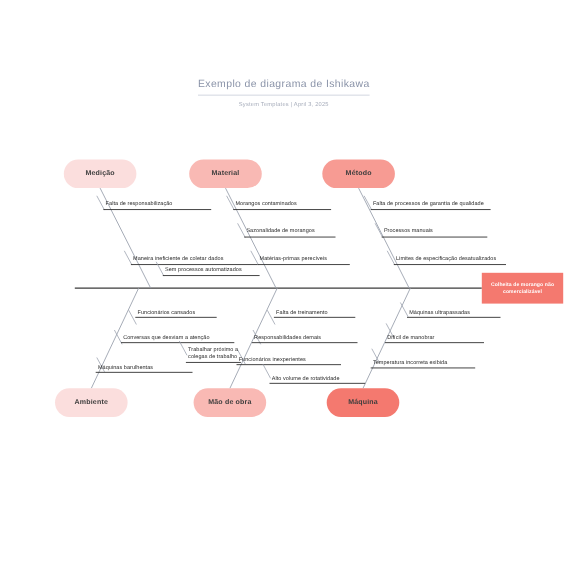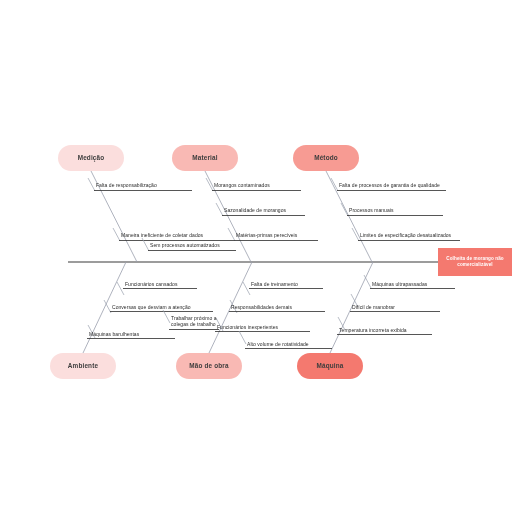--- a/index.html
+++ b/index.html
@@ -103,20 +103,24 @@
   .cause.wrap {
     white-space: normal;
     width: 62px;
   }
 </style>
 </head>
 <body>
 
 <div id="canvas">
 
+  <div class="header">
+    <div class="doc-title">Exemplo de diagrama de Ishikawa</div>
+    <div class="doc-sub">System Templates  |  April 3, 2025</div>
+  </div>
 
   <svg id="skeleton" viewBox="0 0 516 516">
 
     <line x1="68" y1="262" x2="438" y2="262" stroke="#3b3b3b" stroke-width="1.1"></line>
 
     <line x1="91" y1="171" x2="137" y2="262" stroke="#9aa0ad" stroke-width="0.8"></line>
 
     <line x1="205" y1="171" x2="251" y2="262" stroke="#9aa0ad" stroke-width="0.8"></line>
 
     <line x1="326" y1="171" x2="372" y2="262" stroke="#9aa0ad" stroke-width="0.8"></line>

